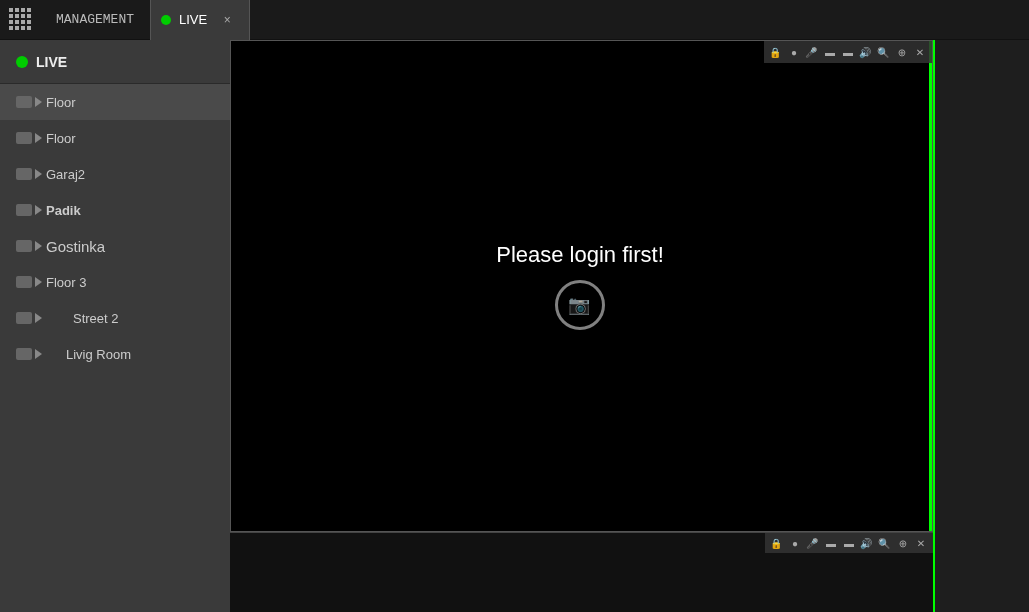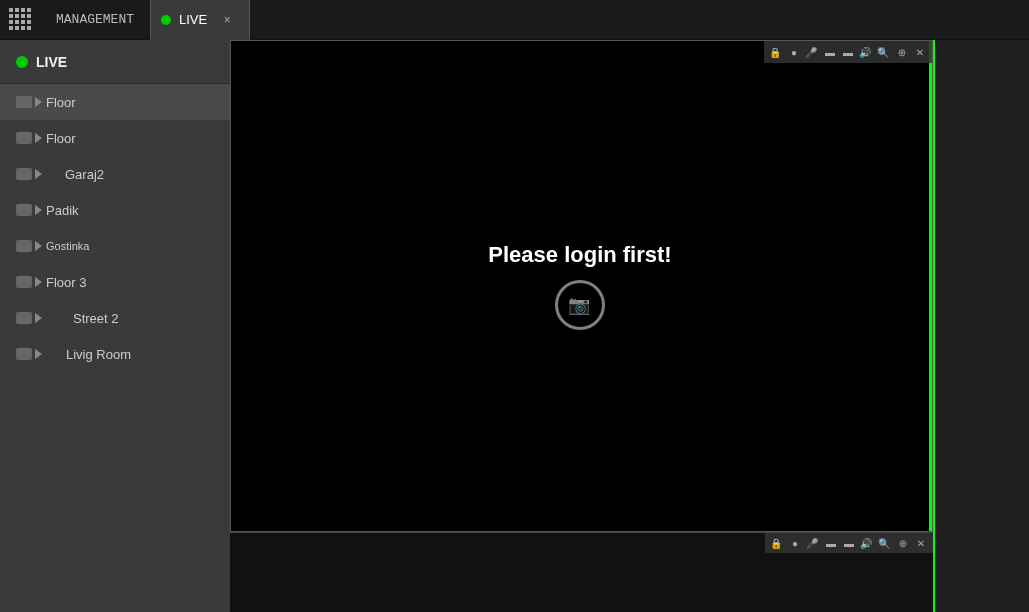--- a/index.html
+++ b/index.html
@@ -178,21 +178,21 @@
       background: #000;
       display: flex;
       align-items: center;
       justify-content: center;
       flex-direction: column;
       gap: 12px;
     }
     .login-text {
       color: #fff;
       font-size: 22px;
-      font-weight: 700;
+      font-weight: 400;
       text-shadow: 1px 1px 3px #000;
     }
     .camera-circle {
       width: 50px;
       height: 50px;
       border-radius: 50%;
       border: 3px solid rgba(255,255,255,0.5);
       display: flex;
       align-items: center;
       justify-content: center;
@@ -283,35 +283,35 @@
             <div style="width: 16px; height: 12px; background: rgb(102, 102, 102); border-radius: 2px; position: absolute; left: 0px; top: 1px;"></div>
             <div style="width: 0px; height: 0px; border-top: 5px solid transparent; border-bottom: 5px solid transparent; border-left: 7px solid rgb(136, 136, 136); position: absolute; right: -6px; top: 2px;"></div>
           </div>
           <span style="font-size: 13px;">Floor</span>
         </div>
         <div class="camera-item">
           <div style="width: 20px; height: 14px; position: relative; flex-shrink: 0;">
             <div style="width: 16px; height: 12px; background: rgb(102, 102, 102); border-radius: 2px; position: absolute; left: 0px; top: 1px;"></div>
             <div style="width: 0px; height: 0px; border-top: 5px solid transparent; border-bottom: 5px solid transparent; border-left: 7px solid rgb(136, 136, 136); position: absolute; right: -6px; top: 2px;"></div>
           </div>
-          <span style="font-size: 13px; margin-left: 19px;">Garaj2</span>
-        </div>
-        <div class="camera-item">
-          <div style="width: 20px; height: 14px; position: relative; flex-shrink: 0;">
-            <div style="width: 16px; height: 12px; background: rgb(102, 102, 102); border-radius: 2px; position: absolute; left: 0px; top: 1px;"></div>
-            <div style="width: 0px; height: 0px; border-top: 5px solid transparent; border-bottom: 5px solid transparent; border-left: 7px solid rgb(136, 136, 136); position: absolute; right: -6px; top: 2px;"></div>
-          </div>
-          <span style="font-size: 13px;">Padik</span>
-        </div>
-        <div class="camera-item">
-          <div style="width: 20px; height: 14px; position: relative; flex-shrink: 0;">
-            <div style="width: 16px; height: 12px; background: rgb(102, 102, 102); border-radius: 2px; position: absolute; left: 0px; top: 1px;"></div>
-            <div style="width: 0px; height: 0px; border-top: 5px solid transparent; border-bottom: 5px solid transparent; border-left: 7px solid rgb(136, 136, 136); position: absolute; right: -6px; top: 2px;"></div>
-          </div>
-          <span style="font-size: 11px;">Gostinka</span>
+          <span style="font-size: 13px;">Garaj2</span>
+        </div>
+        <div class="camera-item">
+          <div style="width: 20px; height: 14px; position: relative; flex-shrink: 0;">
+            <div style="width: 16px; height: 12px; background: rgb(102, 102, 102); border-radius: 2px; position: absolute; left: 0px; top: 1px;"></div>
+            <div style="width: 0px; height: 0px; border-top: 5px solid transparent; border-bottom: 5px solid transparent; border-left: 7px solid rgb(136, 136, 136); position: absolute; right: -6px; top: 2px;"></div>
+          </div>
+          <span style="font-size: 13px; font-weight: bold;">Padik</span>
+        </div>
+        <div class="camera-item">
+          <div style="width: 20px; height: 14px; position: relative; flex-shrink: 0;">
+            <div style="width: 16px; height: 12px; background: rgb(102, 102, 102); border-radius: 2px; position: absolute; left: 0px; top: 1px;"></div>
+            <div style="width: 0px; height: 0px; border-top: 5px solid transparent; border-bottom: 5px solid transparent; border-left: 7px solid rgb(136, 136, 136); position: absolute; right: -6px; top: 2px;"></div>
+          </div>
+          <span style="font-size: 15px;">Gostinka</span>
         </div>
         <div class="camera-item">
           <div style="width: 20px; height: 14px; position: relative; flex-shrink: 0;">
             <div style="width: 16px; height: 12px; background: rgb(102, 102, 102); border-radius: 2px; position: absolute; left: 0px; top: 1px;"></div>
             <div style="width: 0px; height: 0px; border-top: 5px solid transparent; border-bottom: 5px solid transparent; border-left: 7px solid rgb(136, 136, 136); position: absolute; right: -6px; top: 2px;"></div>
           </div>
           <span style="font-size: 13px;">Floor 3</span>
         </div>
         <div class="camera-item">
           <div style="width: 20px; height: 14px; position: relative; flex-shrink: 0;">

